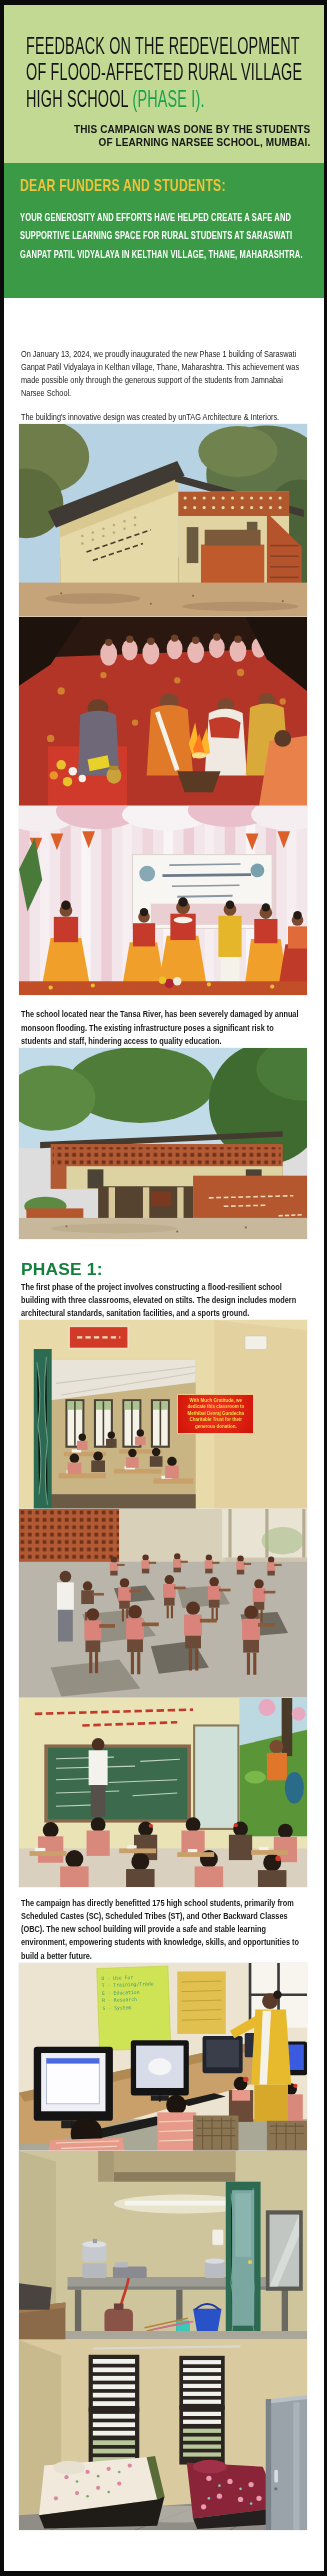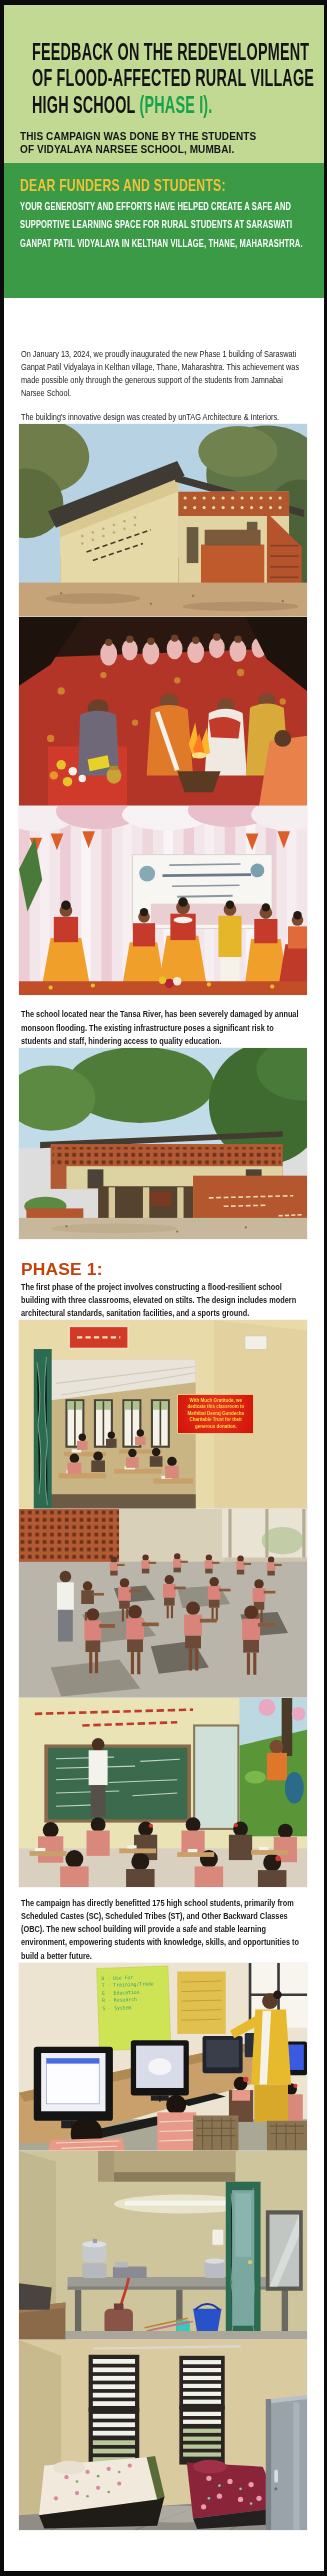--- a/index.html
+++ b/index.html
@@ -9,38 +9,38 @@
     margin:0 auto;
     background:#ffffff;
     border:solid #0b0b0b;
     border-width:5.3px 4.2px 5.3px 4.2px;
     box-sizing:border-box;
     overflow:hidden;
     font-family:"Liberation Sans", sans-serif;
   }
   
   .hero{background:#c2d993;height:158px;padding:22px 13.7px 0 16px;box-sizing:border-box;}
-  .title{margin:12px;color:#141414;font-weight:700;}
+  .title{margin:6px;color:#141414;font-weight:400;}
   .title .tline{font-size:24px;line-height:26.4px;white-space:nowrap;transform:scaleX(0.60);transform-origin:0 0;letter-spacing:0.3px;}
   .title .phase-green{color:#18a24c;}
-  .subtitle{margin:10.6px 0 0;color:#161616;font-weight:700;}
+  .subtitle{margin:10.6px 0 0;color:#161616;font-weight:700;text-align:right;}
   .subtitle div{font-size:10px;line-height:13.2px;white-space:nowrap;letter-spacing:0.1px;}
   
   .banner{background:#3a9a45;height:135px;padding:11.6px 13.7px 0 16px;box-sizing:border-box;}
   .banner h2{margin:0;font-size:17px;line-height:22px;color:#f0c23b;font-weight:700;white-space:nowrap;transform:scaleX(0.72);transform-origin:0 0;letter-spacing:0.3px;}
   .banner .bline{font-size:10.6px;line-height:18.5px;color:#ffffff;font-weight:700;white-space:nowrap;transform:scaleX(0.71);transform-origin:0 0;letter-spacing:0.2px;}
-  .banner .bmsg{margin-top:0;}
+  .banner .bmsg{margin-top:11px;}
   
   main{padding:10.6px 15.3px 0 15.3px;margin-top:39px;}
   .para{width:343px;transform:scaleX(0.815);transform-origin:0 0;font-size:9px;line-height:13.2px;color:#1b1b1b;margin:0 0 0 1.6px;font-weight:400;}
   .para.bold{font-weight:700;}
   .p-design{margin-top:10.6px;}
   .p-flood{margin-top:13.2px;}
   .p-impact{margin-top:9.5px;}
-  h3.phase{margin:19.5px 0 1.1px 1.6px;font-size:17.4px;line-height:21px;color:#c2410c;font-weight:700;letter-spacing:0.2px;}
+  h3.phase{margin:19.5px 0 1.1px 1.6px;font-size:17.4px;line-height:21px;color:#15803d;font-weight:700;letter-spacing:0.2px;}
   
   figure.photo{position:relative;width:288px;margin:0;overflow:hidden;background:#ddd;box-shadow:0 0 0 0.5px #ececec;}
   figure.photo svg{display:block;width:100%;height:100%;}
   .ph1{height:193px;margin-top:11px}
   .ph2{height:189px;margin-top:13.7px}
   .ph3{height:189px;margin-top:14.3px}
   .ph4{height:191px;margin-top:6.3px}
   .ph5{height:189px;margin-top:4.8px}
   .ph6{height:189px;margin-top:13.2px}
   .ph7{height:189px;margin-top:11.6px}
@@ -69,21 +69,21 @@
 <div class="page">
 
   <header class="hero">
     <h1 class="title">
       <div class="tline">FEEDBACK ON THE REDEVELOPMENT</div>
       <div class="tline">OF FLOOD-AFFECTED RURAL VILLAGE</div>
       <div class="tline"><span>HIGH SCHOOL </span><span class="phase-green">(PHASE I).</span></div>
     </h1>
     <div class="subtitle">
       <div>THIS CAMPAIGN WAS DONE BY THE STUDENTS</div>
-      <div>OF VIDYALAYA NARSEE SCHOOL, MUMBAI.</div>
+      <div>OF LEARNING NARSEE SCHOOL, MUMBAI.</div>
     </div>
   </header>
 
   <section class="banner">
     <h2>DEAR FUNDERS AND STUDENTS:</h2>
     <div class="bmsg">
       <div class="bline">YOUR GENEROSITY AND EFFORTS HAVE HELPED CREATE A SAFE AND</div>
       <div class="bline">SUPPORTIVE LEARNING SPACE FOR RURAL STUDENTS AT SARASWATI</div>
       <div class="bline">GANPAT PATIL VIDYALAYA IN KELTHAN VILLAGE, THANE, MAHARASHTRA.</div>
     </div>

